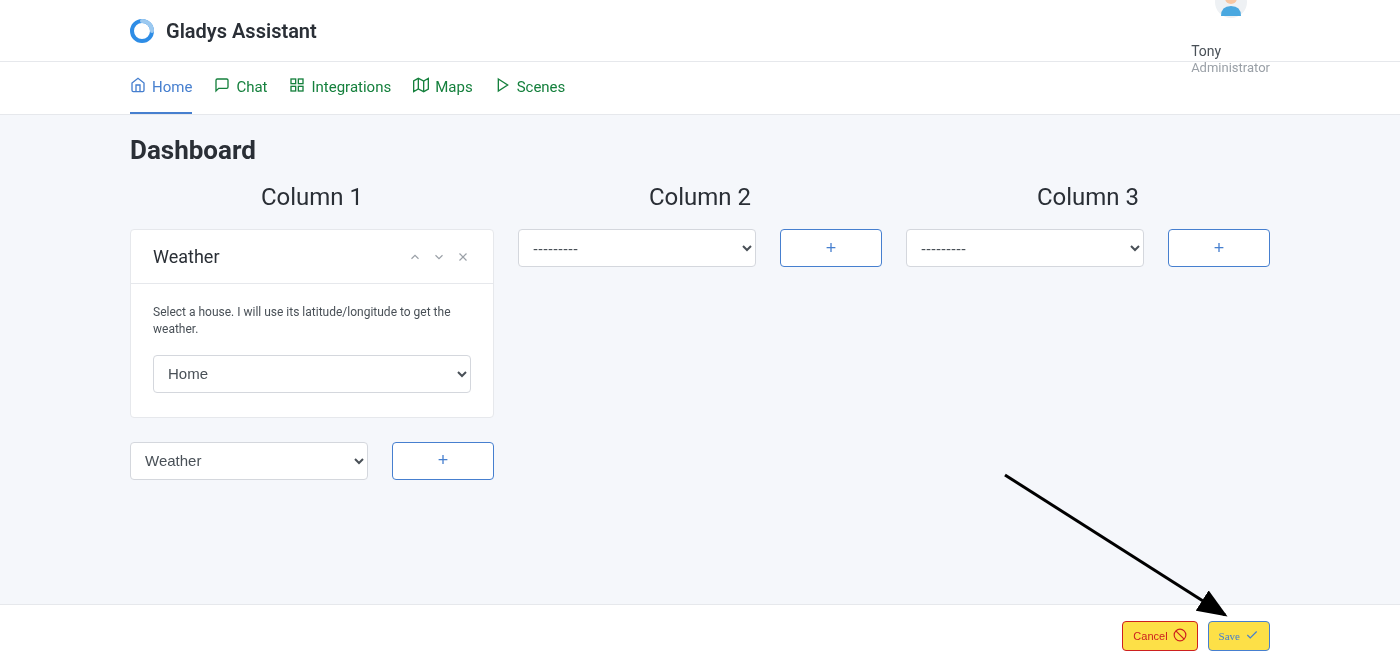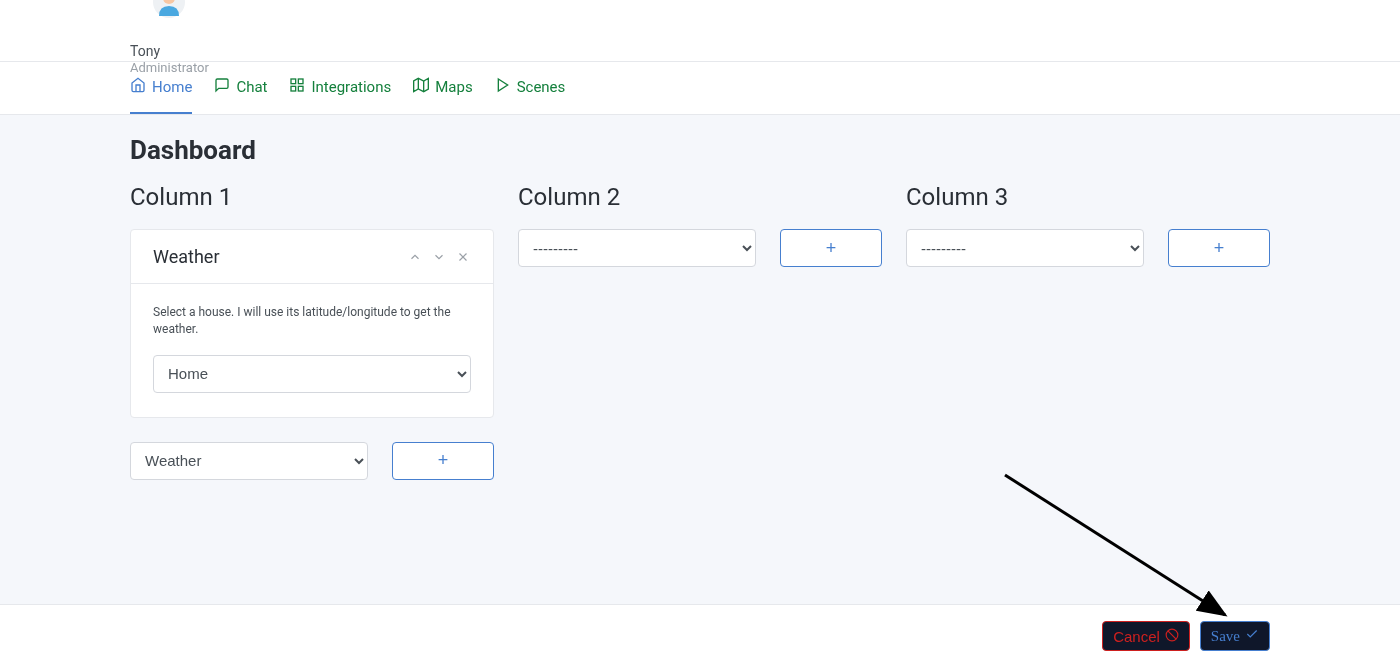--- a/index.html
+++ b/index.html
@@ -96,20 +96,21 @@
     .columns {
       display: flex;
       gap: 24px;
       align-items: flex-start;
     }
     .col {
       flex: 1;
       min-width: 0;
     }
     .col-title {
+      text-align: center;
       font-size: 24px;
       font-weight: 400;
       color: #2a2f36;
       margin-bottom: 18px;
     }
     .card {
       background: #fff;
       border: 1px solid #e6e8ec;
       border-radius: 4px;
       margin-bottom: 24px;
@@ -188,45 +189,54 @@
       border-top: 1px solid #e6e8ec;
       padding: 16px 130px;
       display: flex;
       justify-content: flex-end;
       gap: 10px;
     }
     .btn {
       height: 30px;
       padding: 0 10px;
       border-radius: 4px;
-      font-size: 15px;
+      font-size: 11px;
       cursor: pointer;
       display: flex;
       align-items: center;
       gap: 5px;
-      background: #0f172a;
+      background: #fde047;
     }
     .btn-cancel {
       border: 1px solid #cd201f;
       color: #cd201f;
     }
     .btn-save {
       border: 1px solid #467fcf;
       color: #467fcf;
       font-family: Liberation Serif, serif;
     }
     .arrow-annotation {
       position: fixed;
       pointer-events: none;
     }
   </style>
 </head>
 <body>
 
 <div class="top-header">
+  <div class="brand">
+    <span class="brand-logo">
+      <svg viewBox="0 0 24 24">
+        <circle cx="12" cy="12" r="10" fill="none" stroke="#2e8de6" stroke-width="4"></circle>
+        <path d="M12 2 A10 10 0 0 1 22 12" fill="none" stroke="#9cc9f0" stroke-width="4" stroke-linecap="round"></path>
+      </svg>
+    </span>
+    <span class="brand-title">Gladys Assistant</span>
+  </div>
   <div class="user-block">
     <span class="avatar">
       <svg viewBox="0 0 32 32">
         <circle cx="16" cy="16" r="16" fill="#eef1f4"></circle>
         <circle cx="16" cy="12" r="6" fill="#f7c7a3"></circle>
         <path d="M10 9 Q16 4 22 9 Q22 7 16 6 Q10 7 10 9" fill="#2c2c2c"></path>
         <path d="M6 30 Q6 20 16 20 Q26 20 26 30 Z" fill="#4aa8e0"></path>
       </svg>
     </span>
     <div class="user-text">

